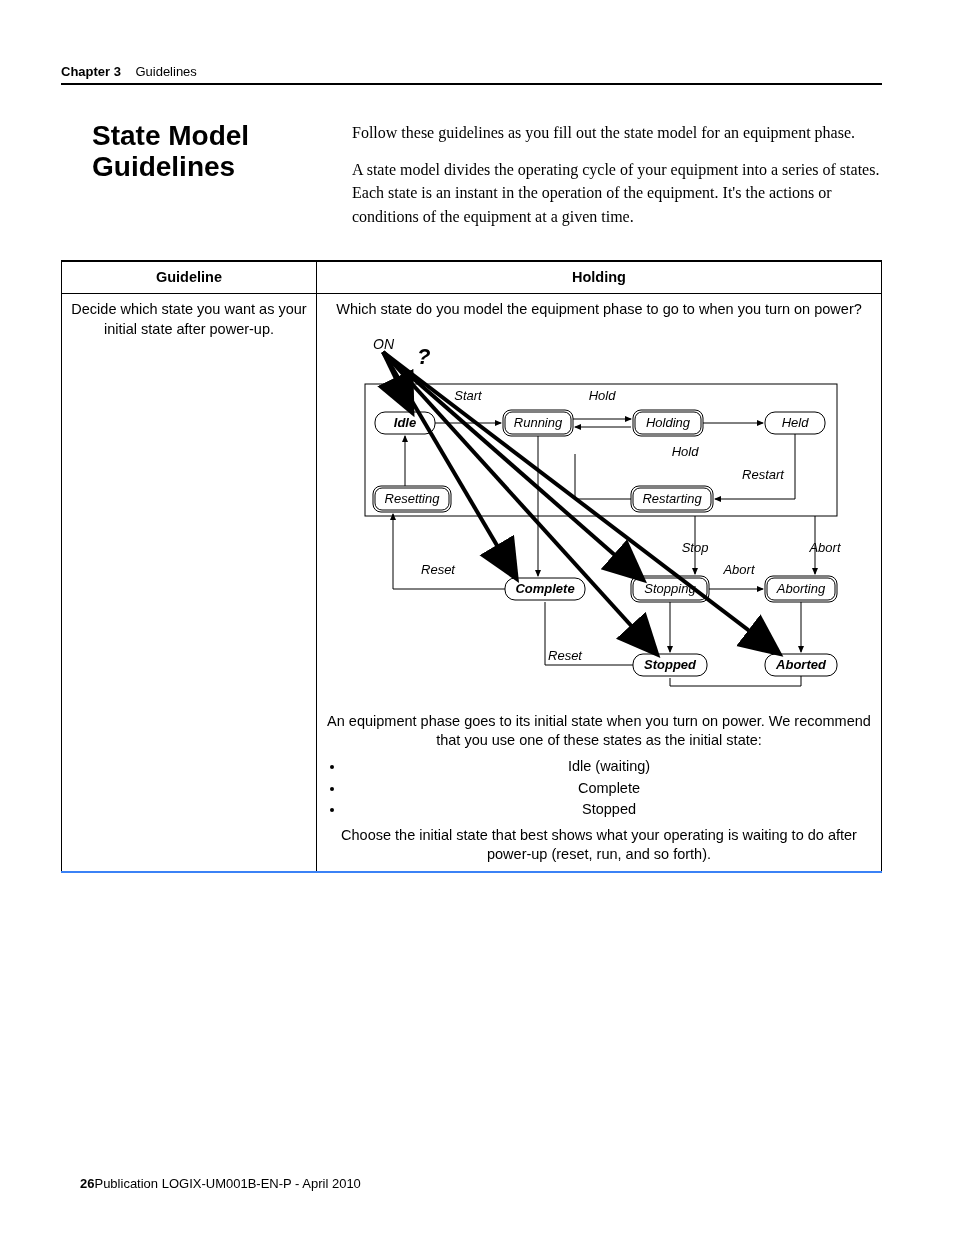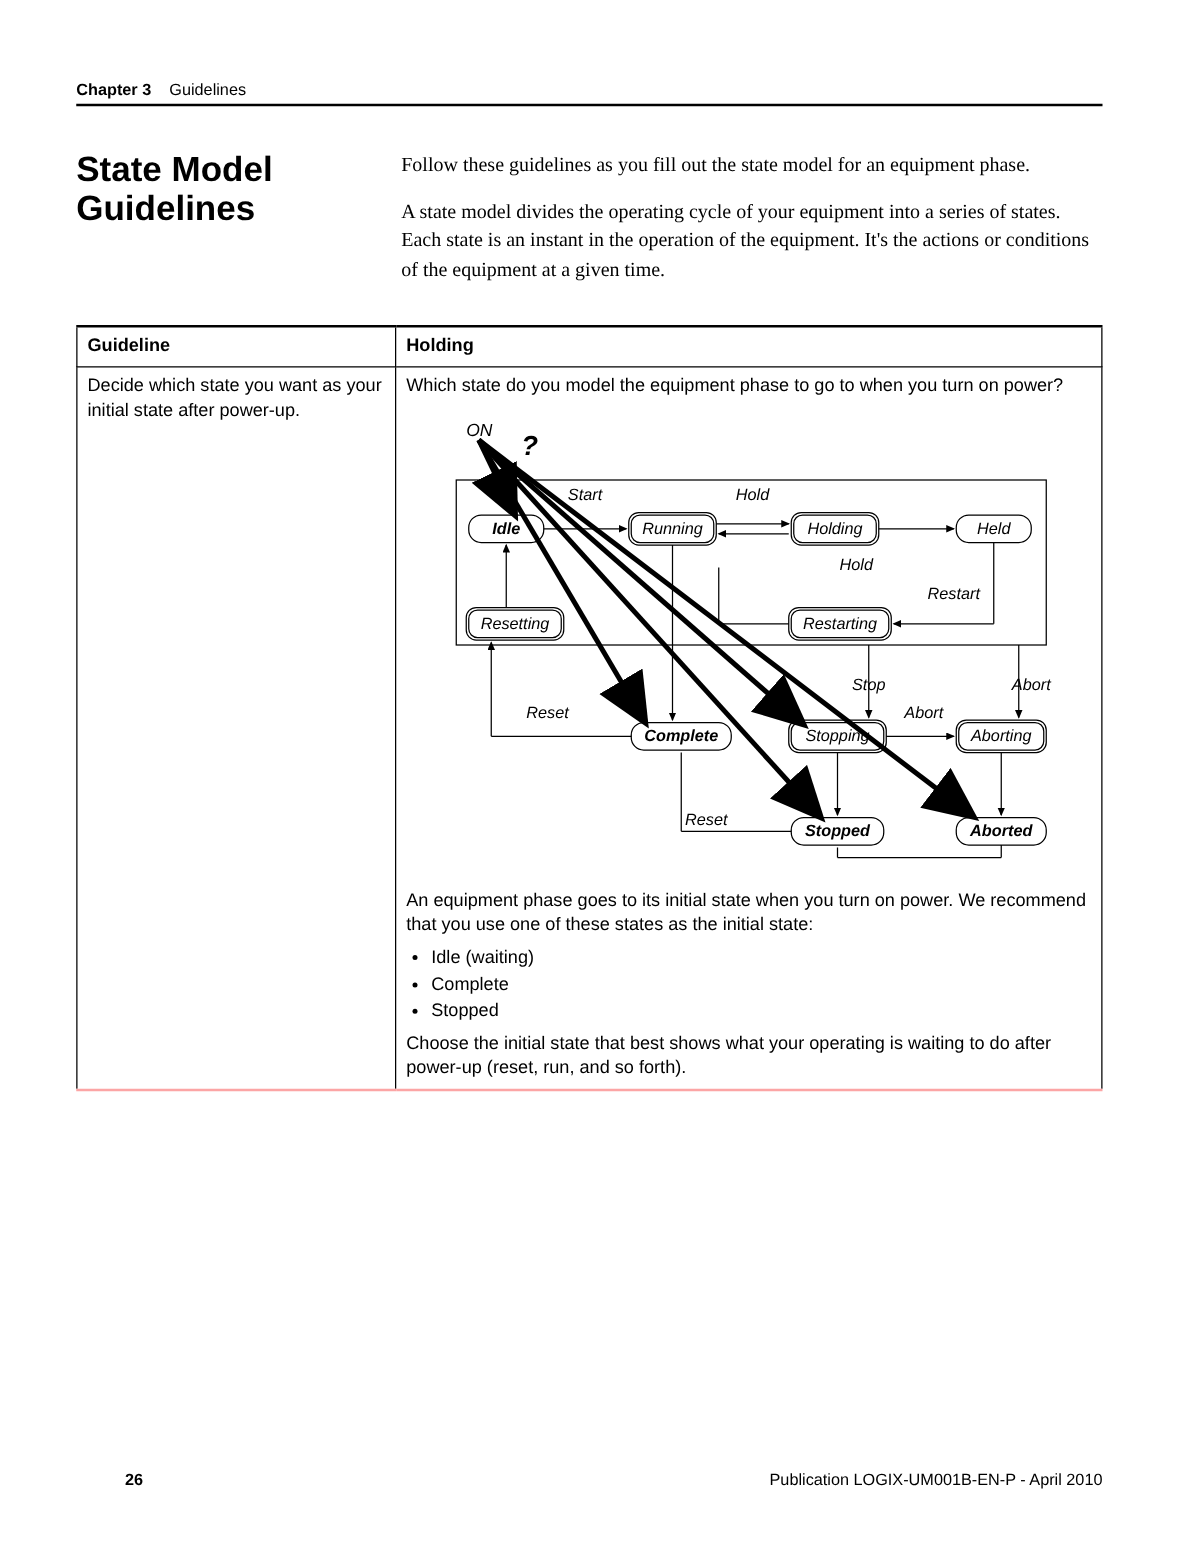--- a/index.html
+++ b/index.html
@@ -36,67 +36,68 @@
     gap: 30px;
     margin-bottom: 18px;
   }
   .section-title {
     flex: 0 0 230px;
     font-family: "Arial Narrow", Arial, sans-serif;
     font-stretch: condensed;
     font-weight: 700;
     font-size: 28px;
     line-height: 1.1;
+    margin-left: 31px;
   }
   .section-body {
     flex: 1;
     font-family: Georgia, "Times New Roman", serif;
     font-size: 16px;
     line-height: 1.45;
   }
   .section-body p { margin: 0 0 14px 0; }
   table.guide {
     width: 100%;
     border-collapse: collapse;
     margin-top: 10px;
   }
   table.guide th, table.guide td {
     border: 1px solid #000;
     padding: 6px 8px;
-    text-align: left;
+    text-align: center;
     vertical-align: top;
     font-size: 14.5px;
     line-height: 1.35;
   }
   table.guide th {
     font-family: "Arial Narrow", Arial, sans-serif;
     font-stretch: condensed;
     font-weight: 700;
     border-top: 2px solid #000;
   }
-  table.guide tr.lastrow td { border-bottom: 2px solid #fca5a5; }
+  table.guide tr.lastrow td { border-bottom: 2px solid #3b82f6; }
   table.guide td.gcol { width: 238px; }
   .diagram-wrap {
     margin: 14px 0 18px 0;
     position: relative;
     width: 520px;
     height: 360px;
     font-style: italic;
   }
   .diagram-wrap svg { display: block; }
   .bullets { margin: 6px 0 6px 20px; padding: 0; }
   .bullets li { margin-bottom: 2px; }
   .footer {
     position: absolute;
     bottom: 44px;
-    left: 100px;
+    left: 80px;
     right: 72px;
     font-size: 13px;
     display: flex;
-    justify-content: space-between;
+    justify-content: flex-start;
   }
 </style>
 </head>
 <body>
 
 <div class="page">
   <div class="running-header">
     <b>Chapter 3</b>
     &nbsp;&nbsp;&nbsp;<span>Guidelines</span>
   </div>

